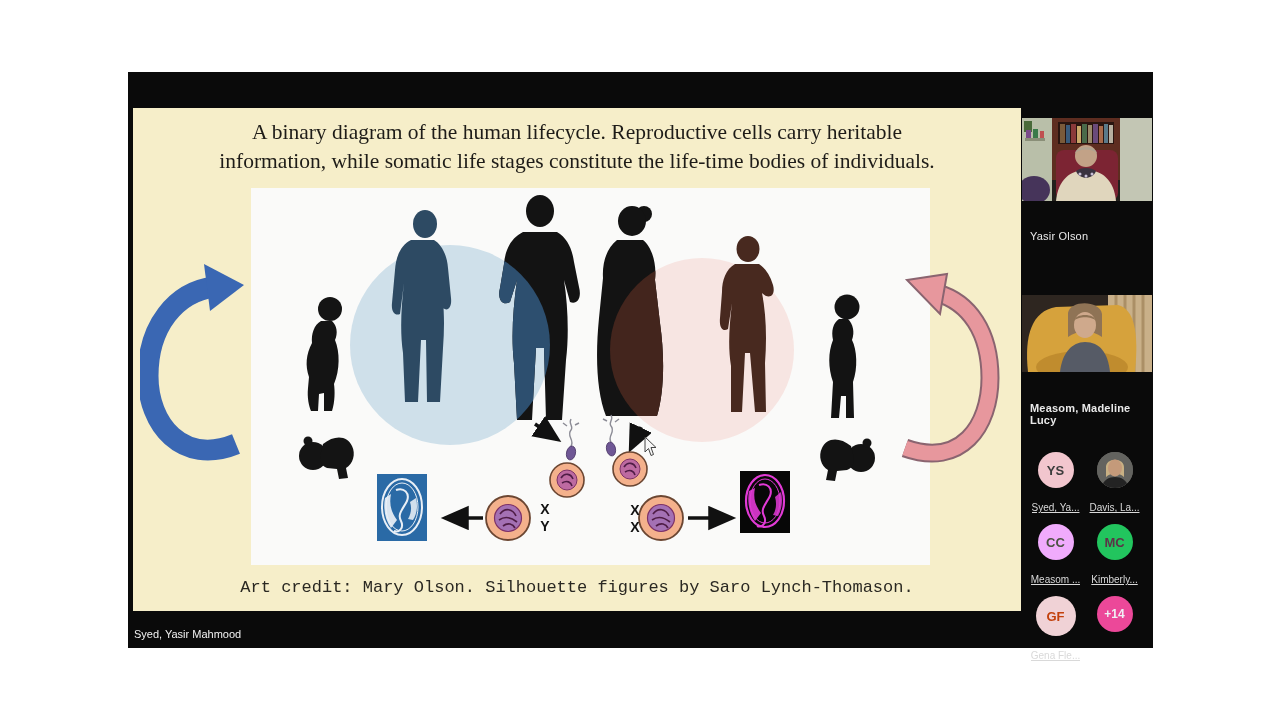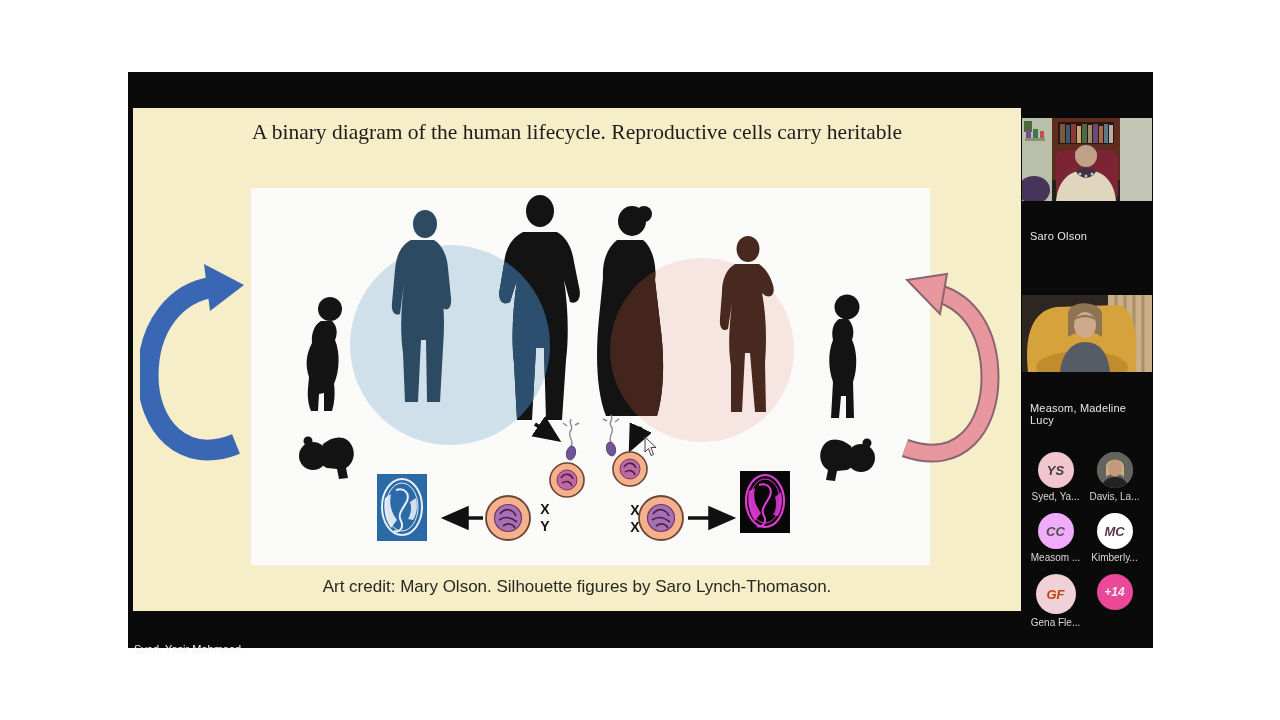--- a/index.html
+++ b/index.html
@@ -11,62 +11,63 @@
   .share { position:absolute; left:128px; top:72px; width:1025px; height:576px; background:#0a0a0a; }
 
   
   .slide { position:absolute; left:5px; top:36px; width:888px; height:503px; background:#f6eec9; }
   .slide-title { position:absolute; top:10px; left:0; width:100%; text-align:center;
                  font-family:Liberation Serif, serif; font-size:21.5px; line-height:1.36;
                  color:#1e1c18; }
   .diagram { position:absolute; left:118px; top:80px; width:679px; height:377px; background:#fafaf9; }
   .diagram svg { display:block; width:679px; height:377px; }
   .credit { position:absolute; bottom:14px; left:0; width:100%; text-align:center;
-            font-family:Liberation Sans, sans-serif; font-size:17px; color:#2a2822; }
+            font-family:Liberation Mono, monospace; font-size:17px; color:#2a2822; }
   .cycle-arrow { position:absolute; }
   .cycle-arrow.left  { left:7px;   top:154px; }
   .cycle-arrow.right { left:760px; top:164px; }
 
   
   .video-tile { position:absolute; width:130px; overflow:hidden; background:#1c1a18; }
   .tile-1 { left:894px; top:46px;  height:83px; }
   .tile-2 { left:894px; top:223px; height:77px; }
   .video-name { position:absolute; color:#e9e9e9; font-size:11px; letter-spacing:.2px; }
   .vn-1 { left:902px; top:158px; }
-  .vn-2 { left:902px; top:330px; }
+  .vn-2 { left:902px; top:330px;font-weight:bold; }
 
   .avatar-grid { position:absolute; left:898px; top:380px; width:120px;
                  display:grid; grid-template-columns:59px 59px; row-gap:11px; }
   .avatar-cell { display:flex; flex-direction:column; align-items:center; }
   .avatar-circle { width:36px; height:36px; border-radius:50%; display:flex;
                    align-items:center; justify-content:center;
-                   font-size:13px; font-weight:bold; color:#3c3c3c; overflow:hidden;font-style:italic; }
-  .avatar-label { margin-top:3px; font-size:10px; color:#d9d9d9; white-space:nowrap;
-                  max-width:58px; overflow:hidden; }
+                   font-size:13px; font-weight:bold; color:#3c3c3c; overflow:hidden; }
+  .avatar-label { margin-top:14px; font-size:10px; color:#d9d9d9; white-space:nowrap;
+                  max-width:58px; overflow:hidden;text-decoration:underline; }
   .av-ys { background:#f2c6ce; }
   .av-cc { background:#f0abfc; color:#4a5242; }
-  .av-mc { background:#ffffff; color:#5d3347; }
+  .av-mc { background:#22c55e; color:#5d3347; }
   .av-gf { background:#f0d2d6; color:#c2410c; width:40px; height:40px; }
   .av-plus { background:#ec4899; color:#f0f0f5; font-size:12px; }
   .av-photo { background:#63635f; }
 
-  .presenter-label { position:absolute; left:6px; top:571px; color:#f2f2f2; font-size:11px; }
+  .presenter-label { position:absolute; left:6px; top:556px; color:#f2f2f2; font-size:11px; }
 
   .cursor { position:absolute; left:644px; top:437px; width:14px; height:20px; }
 </style>
 </head>
 <body>
 
 <div class="stage">
 
   <div class="share">
 
     <div class="slide">
       <div class="slide-title">
         <div>A binary diagram of the human lifecycle. Reproductive cells carry heritable</div>
+        <div>information, while somatic life stages constitute the life-time bodies of individuals.</div>
       </div>
 
       <div class="diagram">
         <svg viewBox="0 0 679 377">
           <defs>
             <marker id="ah" markerWidth="9" markerHeight="8" refX="6.5" refY="3.5" orient="auto">
               <path d="M0,0 L8,3.5 L0,7 Z" fill="#111"></path>
             </marker>
             <path id="manPath" d="M272,44 C260,50 254,62 253,76 L249,100 C246,112 252,118 259,114
               L266,92 C262,120 260,150 263,175 L266,232 L281,232 L285,160 L293,160 L295,232 L311,232
@@ -239,21 +240,21 @@
         <ellipse cx="12" cy="72" rx="16" ry="14" fill="#46345a"></ellipse>
         <path d="M34,83 C36,62 48,52 64,52 C80,52 92,62 94,83 Z" fill="#e0d6bd"></path>
         <path d="M54,53 C57,62 71,62 74,53 C69,49 59,49 54,53 Z" fill="#3a3340"></path>
         <circle cx="58" cy="56" r="1.5" fill="#c8c0d8"></circle>
           <circle cx="64" cy="58" r="1.5" fill="#c8c0d8"></circle>
         <circle cx="70" cy="56" r="1.5" fill="#c8c0d8"></circle>
         <circle cx="64" cy="38" r="11" fill="#c2a287"></circle>
         <path d="M53,36 C53,27 75,27 75,36 C72,30 56,30 53,36 Z" fill="#b0a491"></path>
       </svg>
     </div>
-    <div class="video-name vn-1">Saro Olson</div>
+    <div class="video-name vn-1">Yasir Olson</div>
 
     <div class="video-tile tile-2">
       <svg width="130" height="77" viewBox="0 0 130 77">
         <rect width="130" height="77" fill="#2e2620"></rect>
         <rect x="86" y="0" width="44" height="77" fill="#c9b089"></rect>
         <path d="M94,0 V77 M103,0 V77 M112,0 V77 M121,0 V77" stroke="#ab8f66" stroke-width="3"></path>
         <path d="M6,77 C2,40 10,16 34,12 L96,10 C112,14 117,36 113,77 Z" fill="#d6a23c"></path>
         <ellipse cx="60" cy="72" rx="46" ry="16" fill="#c08c2e"></ellipse>
         <path d="M46,18 C48,5 78,5 80,19 L80,42 C71,35 55,35 46,42 Z" fill="#8f7355"></path>
         <ellipse cx="63" cy="30" rx="11" ry="13" fill="#cfa98c"></ellipse>

